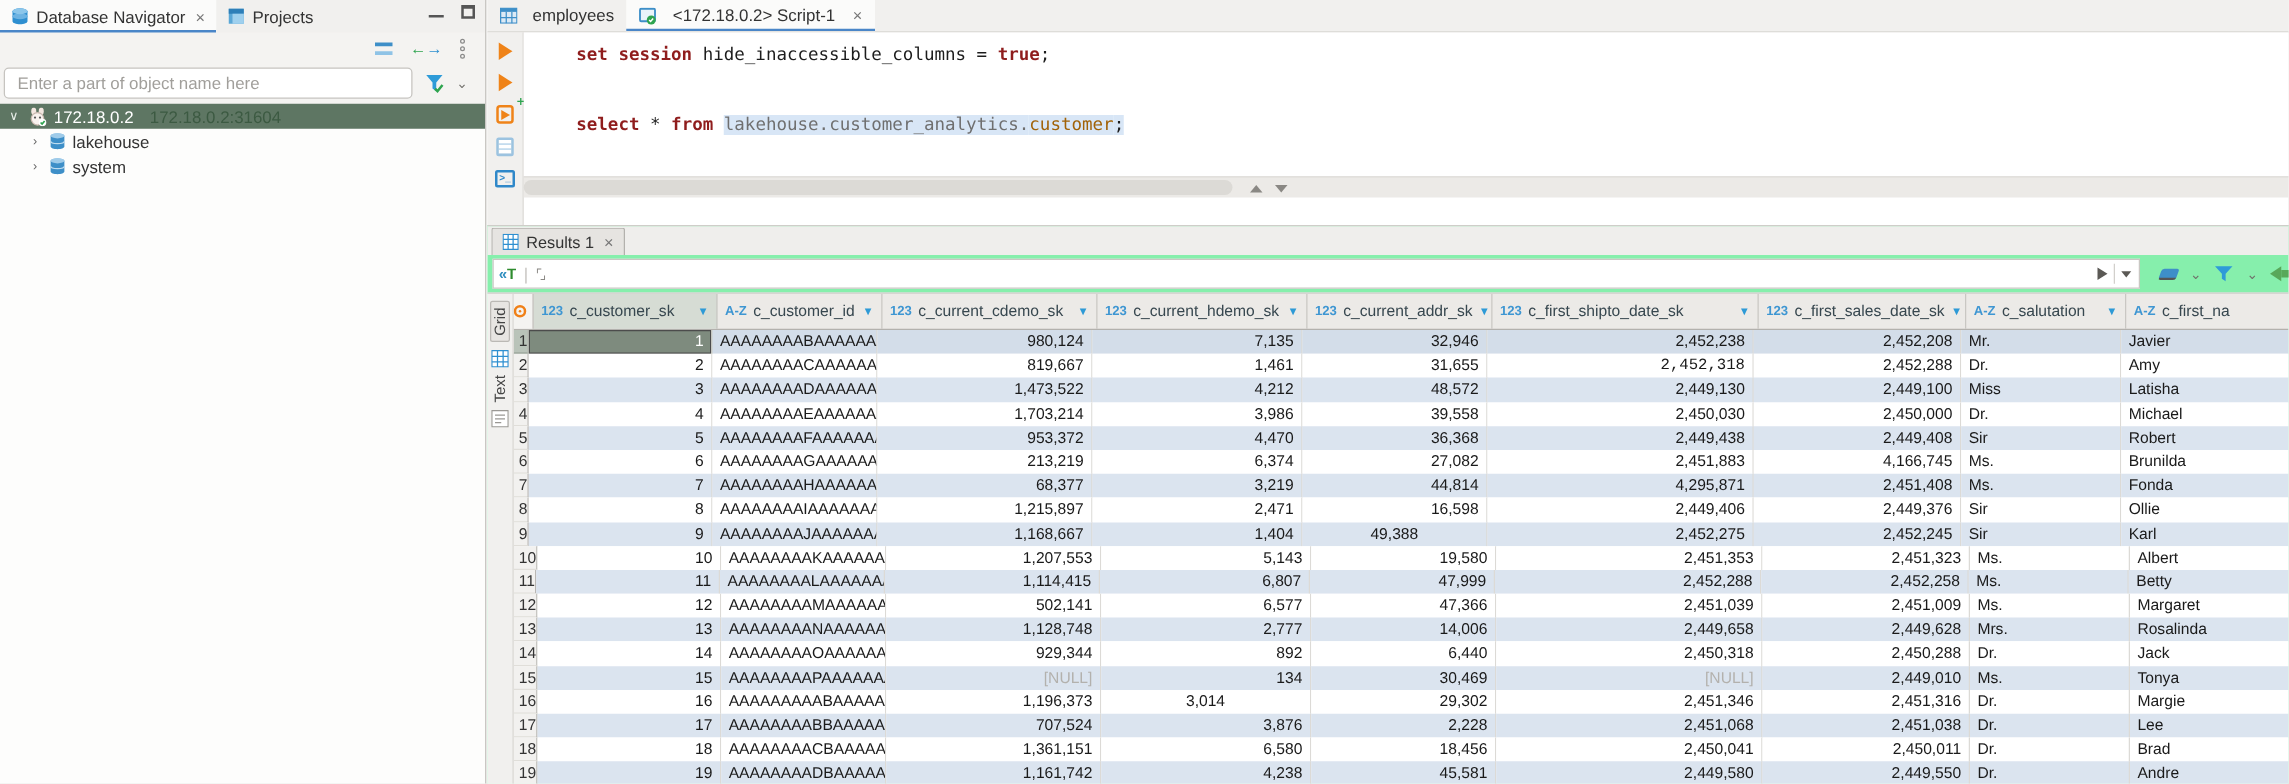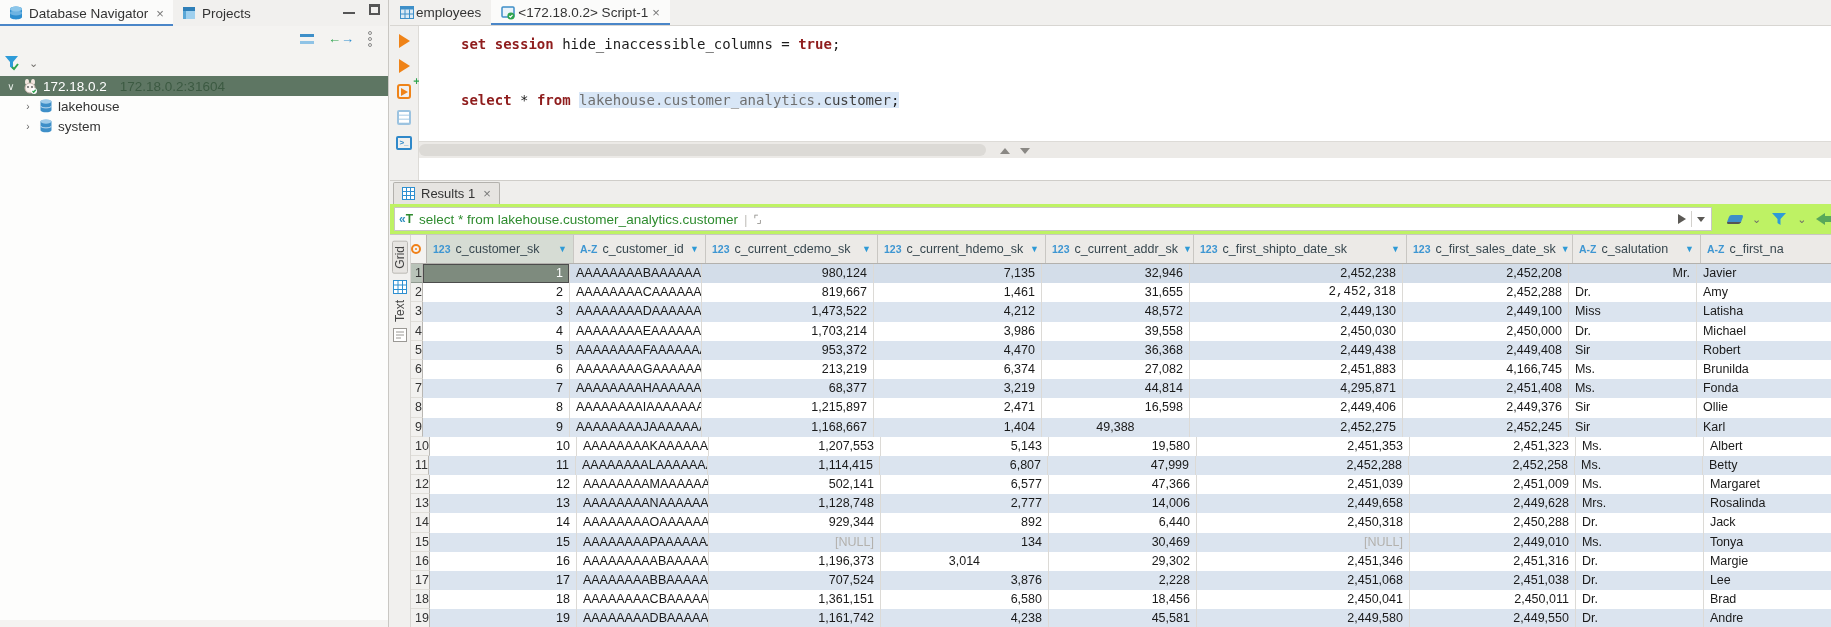--- a/index.html
+++ b/index.html
@@ -31,44 +31,44 @@
   .trow{display:flex;align-items:center;height:20px;gap:5px;padding-left:5px;white-space:nowrap;}
   .trow.sel{background:#5e7663;color:#fff;}
   .trow .arrow{width:12px;font-size:10px;color:#666;text-align:center;}
   .trow.sel .arrow{color:#e8eee8;}
   .trow .suffix{margin-left:8px;color:#3c5a42;}
   .trow.child{padding-left:22px;}
 
   
   .main{position:absolute;left:390px;top:0;width:1441px;height:627px;background:#fff;}
   .etabbar{position:relative;height:26px;background:#f1f0ee;display:flex;border-bottom:1px solid #d8d6d2;}
-  .etab{display:flex;align-items:center;gap:2px;padding:0 10px;font-size:13.5px;color:#333;}
+  .etab{display:flex;align-items:center;gap:12px;padding:0 10px;font-size:13.5px;color:#333;}
   .etab.active{background:#fbfbfa;box-shadow:inset 0 -2px 0 #4a86c8;}
   .etools{position:absolute;left:0;top:26px;width:29px;height:154px;background:#f1f0ee;border-right:1px solid #dddbd7;display:flex;flex-direction:column;align-items:center;padding-top:8px;gap:11px;}
   .play{width:0;height:0;border-left:11px solid #ef8318;border-top:7px solid transparent;border-bottom:7px solid transparent;}
   .play-plus{position:relative;}
   .play-plus .plus{position:absolute;left:2px;top:8px;color:#2ea44f;font-size:10px;font-weight:bold;}
   .script-exec{width:14px;height:15px;border:2px solid #ef8318;border-radius:3px;position:relative;}
   .script-exec:after{content:"";position:absolute;left:2px;top:2px;width:0;height:0;border-left:7px solid #ef8318;border-top:4px solid transparent;border-bottom:4px solid transparent;}
   .script-pale{width:14px;height:15px;border:2px solid #9cc3e0;border-radius:2px;background:repeating-linear-gradient(#fff,#fff 2px,#c4dcee 3px,#c4dcee 4px);}
   .console-ic{width:16px;height:14px;border:2px solid #2f88c9;border-radius:2px;color:#2f88c9;font-size:8px;font-weight:bold;line-height:10px;text-align:center;}
   .ecanvas{position:absolute;left:29px;top:26px;width:1412px;height:115px;background:#fff;font-family:"DejaVu Sans Mono",monospace;font-size:14px;line-height:28px;padding:4px 0 0 42px;white-space:pre;}
   .kw{color:#8f1d1d;font-weight:bold;}
   .pl{color:#1c1c1c;}
   .sch{color:#6f6f6f;}
-  .tbl{color:#404040;}
+  .tbl{color:#a16207;}
   .hl{background:#d8e6f6;}
   .hscroll{position:absolute;left:29px;top:141px;width:1412px;height:17px;background:#eceae7;border-top:1px solid #dddbd7;}
   .hthumb{position:absolute;left:0;top:2px;width:567px;height:12px;background:#dcdad6;border-radius:6px;}
   .sashbtn{position:absolute;top:3px;width:16px;height:11px;display:flex;align-items:center;justify-content:center;}
   .tri-up{width:0;height:0;border-bottom:6px solid #8a8884;border-left:5px solid transparent;border-right:5px solid transparent;}
   .tri-down{width:0;height:0;border-top:6px solid #8a8884;border-left:5px solid transparent;border-right:5px solid transparent;}
 
   
-  .results{position:absolute;left:0;top:180px;width:1441px;height:447px;background:#bef264;border-top:1px solid #cfcdc9;}
+  .results{position:absolute;left:0;top:180px;width:1441px;height:447px;background:#86efac;border-top:1px solid #cfcdc9;}
   .rtabbar{height:23px;display:flex;align-items:flex-end;background:#efeeec;padding-left:3px;}
   .rtab{display:flex;align-items:center;gap:6px;height:22px;padding:0 8px;background:#e6e4e1;border:1px solid #b3b1ad;border-bottom:none;border-radius:2px 2px 0 0;font-size:13px;color:#333;}
   .rfilter{height:30px;display:flex;align-items:center;padding:3px 4px;gap:8px;}
   .finput{flex:0 0 1318px;height:24px;background:#fff;border:1px solid #c9c7c3;display:flex;align-items:center;padding:0 4px;gap:6px;font-size:13.5px;overflow:hidden;}
   .ficon{color:#2f8fbf;font-weight:bold;font-size:12px;}
   .ficon b{color:#2e8b2e;}
   .fquery{color:#2e8b2e;white-space:nowrap;}
   .fsep{color:#c5c3bf;}
   .expand-ic{color:#8a8884;font-size:11px;letter-spacing:-2px;}
   .fph{color:#a5a39f;font-style:italic;white-space:nowrap;overflow:hidden;flex:1;}
@@ -149,20 +149,21 @@
       <span class="collapse-ic"></span>
       <span class="link-ic"><span class="g">←</span><span class="b">→</span></span>
       <span class="kebab">
           <i></i>
           <i></i>
           <i></i>
         </span>
     </div>
 
     <div class="searchrow">
+      <input type="text" placeholder="Enter a part of object name here" style="">
       <span class="funnel-wrap">
         <span class="svgic">
           <svg width="18" height="18" viewBox="0 0 18 18">
               <path d="M2 2h13l-5 6v7l-3-2.2V8z" fill="#2e9bd8"></path>
               <path d="M9 13l2 2 4-5" stroke="#2ea44f" stroke-width="2" fill="none"></path>
             </svg>
         </span>
         <span class="chev">⌄</span>
       </span>
     </div>
@@ -273,21 +274,20 @@
               </svg>
           </span>
           <span>Results 1</span>
           <span class="tabx">×</span>
         </div>
       </div>
 
       <div class="rfilter">
         <div class="finput">
           <span class="ficon">«<b>T</b></span>
-          <span class="fquery">select * from lakehouse.customer_analytics.customer</span>
           <span class="fsep">|</span>
           <span class="expand-ic">⌜⌟</span>
           <span class="fapply">
             <span class="play-sm"></span>
             <span class="vline"></span>
             <span class="tri-dn-sm"></span>
           </span>
         </div>
         <div class="rbaricons">
           <span class="eraser"></span>
@@ -377,21 +377,21 @@
           <div class="gbody" id="grid-body">
               <div class="grow odd selrow">
                 <div class="gut">1</div>
                 <div class="cell num selcell" style="width: 147px; flex: 0 0 147px;">1</div>
                 <div class="cell" style="width: 132px; flex: 0 0 132px;">AAAAAAAABAAAAAAA</div>
                 <div class="cell num" style="width: 172px; flex: 0 0 172px;">980,124</div>
                 <div class="cell num" style="width: 168px; flex: 0 0 168px;">7,135</div>
                 <div class="cell num" style="width: 148px; flex: 0 0 148px;">32,946</div>
                 <div class="cell num" style="width: 213px; flex: 0 0 213px;">2,452,238</div>
                 <div class="cell num" style="width: 166px; flex: 0 0 166px;">2,452,208</div>
-                <div class="cell" style="width: 128px; flex: 0 0 128px; text-align: right;">Mr.</div>
+                <div class="cell" style="width: 128px; flex: 0 0 128px;">Mr.</div>
                 <div class="cell" style="width: 160px; flex: 0 0 160px;">Javier</div>
               </div>
               <div class="grow even">
                 <div class="gut">2</div>
                 <div class="cell num" style="width: 147px; flex: 0 0 147px;">2</div>
                 <div class="cell" style="width: 132px; flex: 0 0 132px;">AAAAAAAACAAAAAAA</div>
                 <div class="cell num" style="width: 172px; flex: 0 0 172px;">819,667</div>
                 <div class="cell num" style="width: 168px; flex: 0 0 168px;">1,461</div>
                 <div class="cell num" style="width: 148px; flex: 0 0 148px;">31,655</div>
                 <div class="cell num" style="width: 213px; flex: 0 0 213px; font-family: Liberation Mono, monospace;">2,452,318</div>

